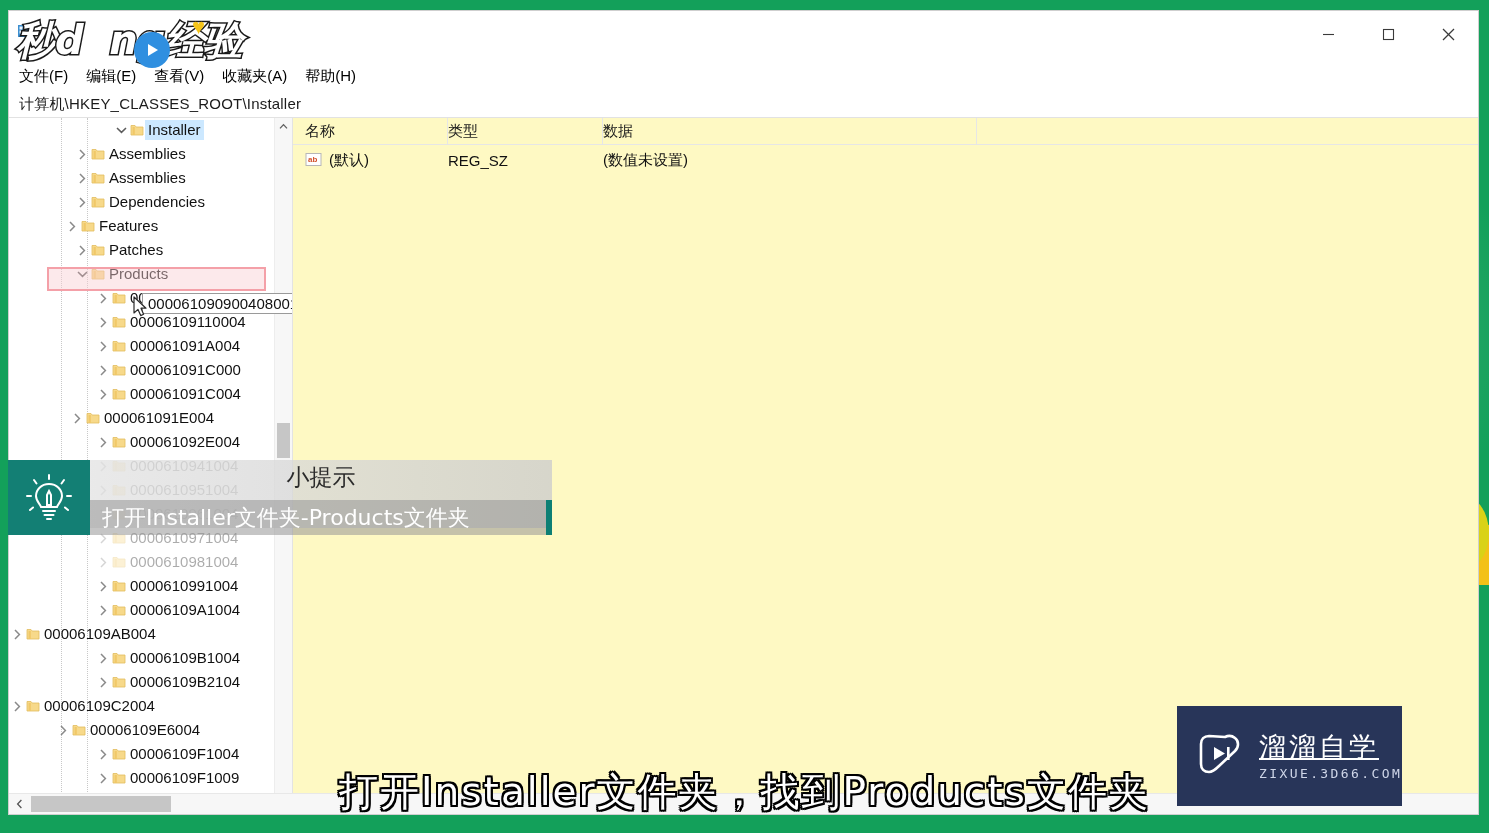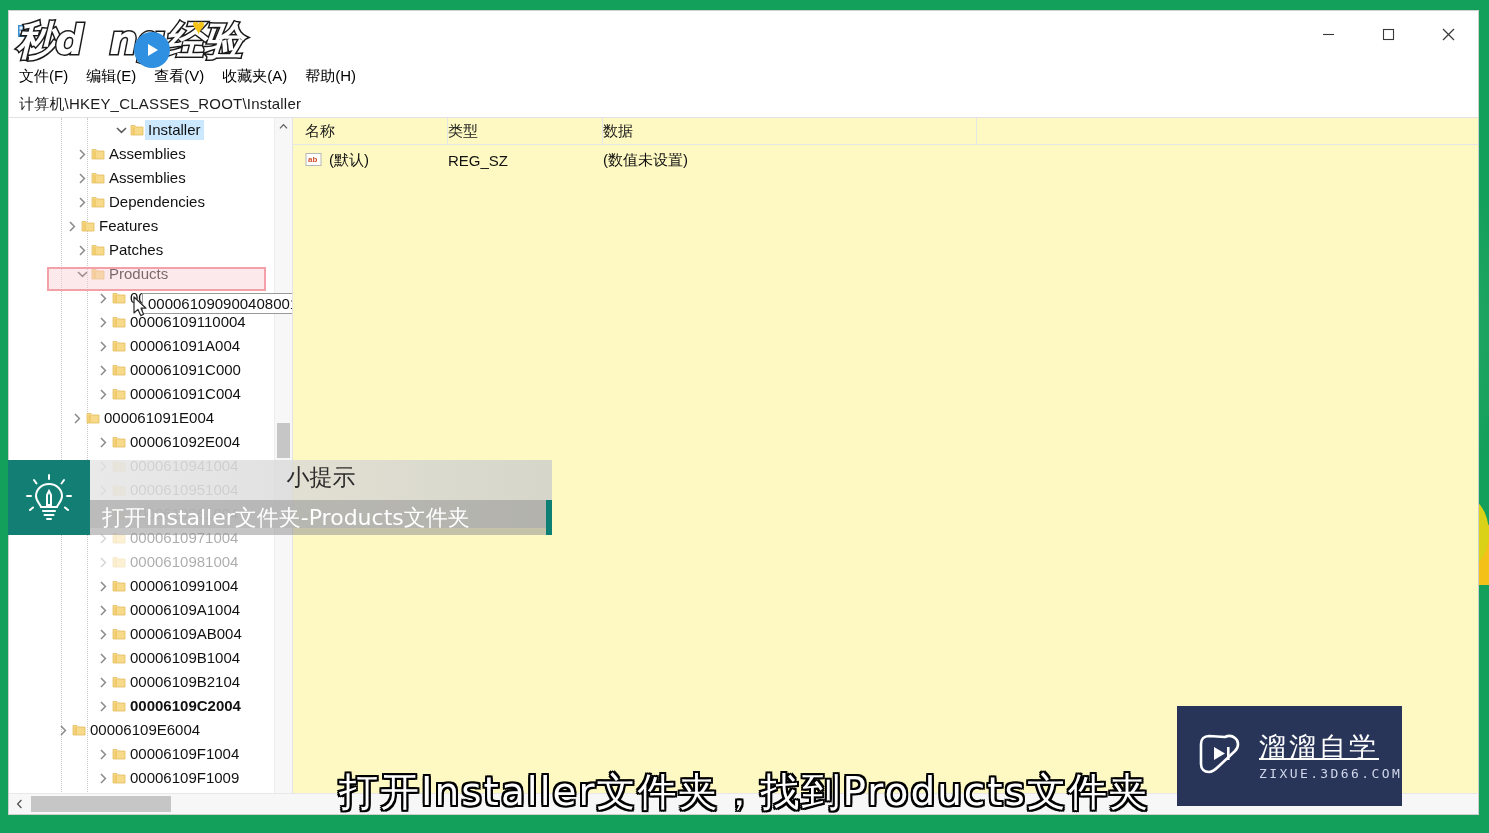--- a/index.html
+++ b/index.html
@@ -840,21 +840,21 @@
               </svg>
             </span>
             <span class="folder-ico">
               <svg width="14" height="14" viewBox="0 0 14 14">
                 <path d="M1 2.5 L5 2.5 L6.2 4 L13 4 L13 12 L1 12 Z" fill="#f7d98a" stroke="#e2bc5e" stroke-width="0.8"></path>
                 <rect x="2.6" y="4" width="2.2" height="8" fill="#f0c868"></rect>
               </svg>
             </span>
             <span class="tree-label">00006109A1004</span>
           </div>
-          <div class="tree-row" style="padding-left: 86px;">
+          <div class="tree-row" style="">
             <span class="twisty">
               <svg width="8" height="11" viewBox="0 0 8 11">
                 <polyline points="2,1 6.4,5.5 2,10" fill="none" stroke="#8a8a8a" stroke-width="1.5"></polyline>
               </svg>
             </span>
             <span class="folder-ico">
               <svg width="14" height="14" viewBox="0 0 14 14">
                 <path d="M1 2.5 L5 2.5 L6.2 4 L13 4 L13 12 L1 12 Z" fill="#f7d98a" stroke="#e2bc5e" stroke-width="0.8"></path>
                 <rect x="2.6" y="4" width="2.2" height="8" fill="#f0c868"></rect>
               </svg>
@@ -882,21 +882,21 @@
               </svg>
             </span>
             <span class="folder-ico">
               <svg width="14" height="14" viewBox="0 0 14 14">
                 <path d="M1 2.5 L5 2.5 L6.2 4 L13 4 L13 12 L1 12 Z" fill="#f7d98a" stroke="#e2bc5e" stroke-width="0.8"></path>
                 <rect x="2.6" y="4" width="2.2" height="8" fill="#f0c868"></rect>
               </svg>
             </span>
             <span class="tree-label">00006109B2104</span>
           </div>
-          <div class="tree-row" style="padding-left: 86px; font-weight: bold;">
+          <div class="tree-row" style="">
             <span class="twisty">
               <svg width="8" height="11" viewBox="0 0 8 11">
                 <polyline points="2,1 6.4,5.5 2,10" fill="none" stroke="#8a8a8a" stroke-width="1.5"></polyline>
               </svg>
             </span>
             <span class="folder-ico">
               <svg width="14" height="14" viewBox="0 0 14 14">
                 <path d="M1 2.5 L5 2.5 L6.2 4 L13 4 L13 12 L1 12 Z" fill="#f7d98a" stroke="#e2bc5e" stroke-width="0.8"></path>
                 <rect x="2.6" y="4" width="2.2" height="8" fill="#f0c868"></rect>
               </svg>

